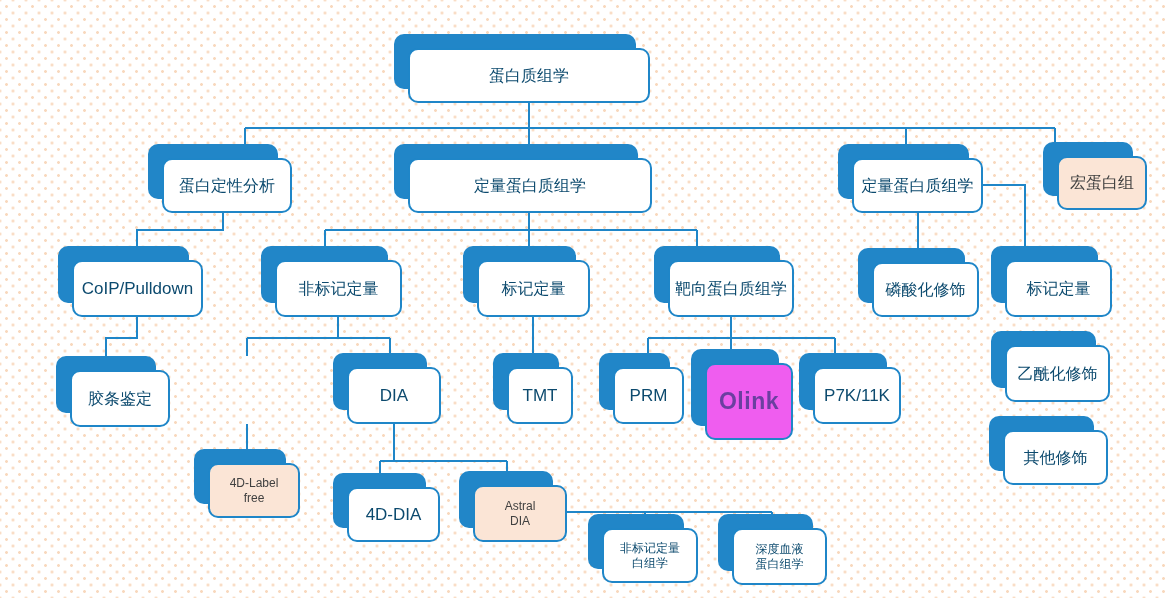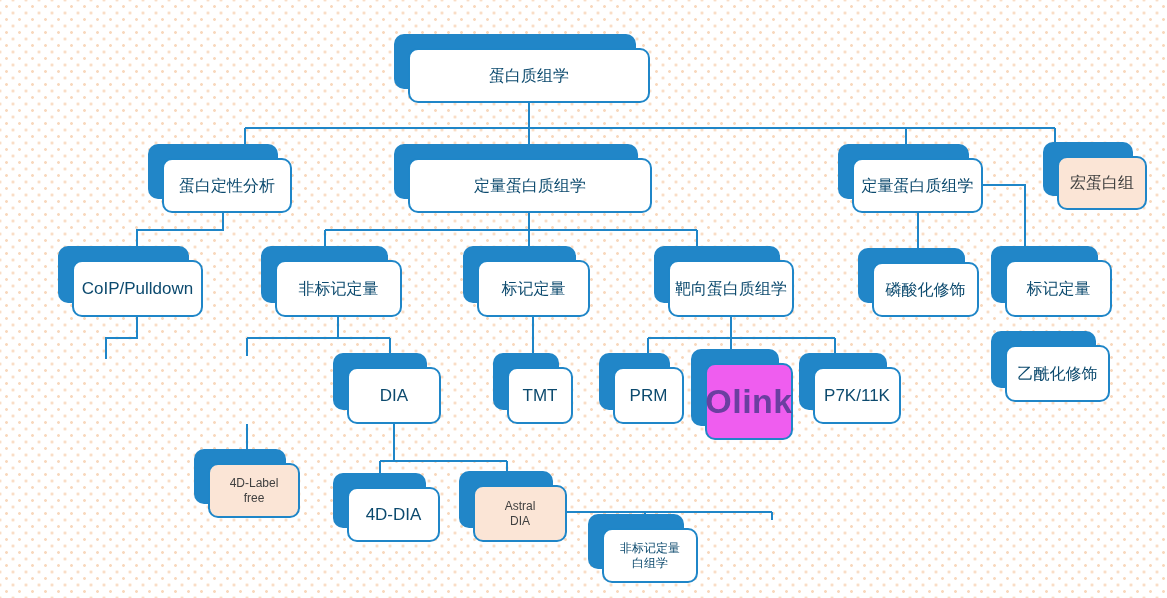--- a/index.html
+++ b/index.html
@@ -23,21 +23,21 @@
     background:#2186C8;border-radius:10px;
   }
   .face{
     position:absolute;left:0;top:0;right:0;bottom:0;
     background:#ffffff;border:2px solid #1F86C8;border-radius:10px;
     display:flex;align-items:center;justify-content:center;
     text-align:center;color:#0c4a6e;font-size:16px;line-height:1.25;
     white-space:pre-line;box-sizing:border-box;
   }
   .node.peach .face{background:#FBE5D6;color:#404040;}
-  .node.magenta .face{background:#EF5DEF;color:#6B3FA0;font-weight:bold;font-size:34px;letter-spacing:0.5px;}
+  .node.magenta .face{background:#EF5DEF;color:#6B3FA0;font-weight:bold;font-size:23px;letter-spacing:0.5px;}
   .node.latin .face{font-size:17px;justify-content:center;}
   .node.twoline .face{font-size:12px;}
 </style>
 </head>
 <body>
 
 <div id="canvas">
 
   <svg id="connectors" width="1167" height="598" viewBox="0 0 1167 598">
 
@@ -127,20 +127,24 @@
   </div>
   <div class="node" style="left:872px;top:262px;width:107px;height:55px">
     <div class="shadow"></div>
     <div class="face"><span>磷酸化修饰</span></div>
   </div>
   <div class="node" style="left:1005px;top:260px;width:107px;height:57px">
     <div class="shadow"></div>
     <div class="face"><span>标记定量</span></div>
   </div>
 
+  <div class="node" style="left:70px;top:370px;width:100px;height:57px">
+    <div class="shadow"></div>
+    <div class="face"><span>胶条鉴定</span></div>
+  </div>
   <div class="node latin" style="left:347px;top:367px;width:94px;height:57px">
     <div class="shadow"></div>
     <div class="face"><span>DIA</span></div>
   </div>
   <div class="node latin" style="left:507px;top:367px;width:66px;height:57px">
     <div class="shadow"></div>
     <div class="face"><span>TMT</span></div>
   </div>
   <div class="node latin" style="left:613px;top:367px;width:71px;height:57px">
     <div class="shadow"></div>
@@ -166,20 +170,29 @@
   </div>
   <div class="node latin" style="left:347px;top:487px;width:93px;height:55px">
     <div class="shadow"></div>
     <div class="face"><span>4D-DIA</span></div>
   </div>
   <div class="node peach twoline" style="left:473px;top:485px;width:94px;height:57px">
     <div class="shadow"></div>
     <div class="face"><span>Astral
 DIA</span></div>
   </div>
+  <div class="node" style="left:1003px;top:430px;width:105px;height:55px">
+    <div class="shadow"></div>
+    <div class="face"><span>其他修饰</span></div>
+  </div>
 
   <div class="node twoline" style="left:602px;top:528px;width:96px;height:55px">
     <div class="shadow"></div>
     <div class="face"><span>非标记定量
 白组学</span></div>
   </div>
+  <div class="node twoline" style="left:732px;top:528px;width:95px;height:57px">
+    <div class="shadow"></div>
+    <div class="face"><span>深度血液
+蛋白组学</span></div>
+  </div>
 
 </div>
 
 </body></html>

